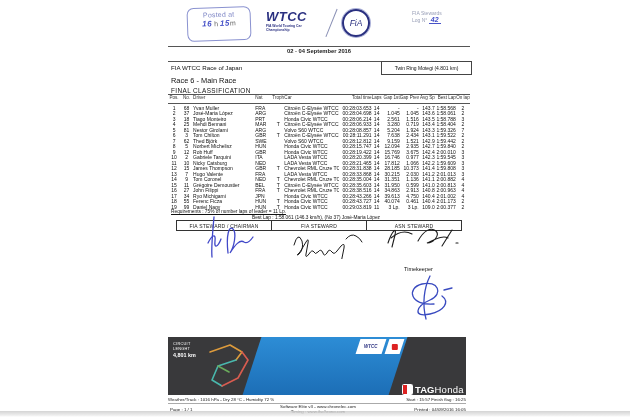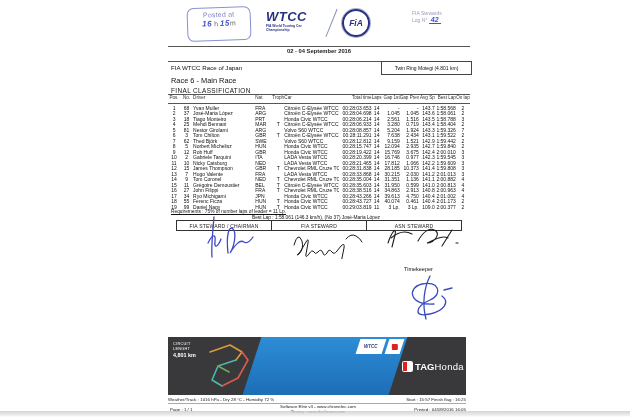--- a/index.html
+++ b/index.html
@@ -12,21 +12,21 @@
          transform:rotate(-2deg);text-align:center;}
   .stamp-l1{display:block;font-size:7px;color:#7d85c5;margin-top:3px;letter-spacing:.2px;}
   .stamp-l2{display:block;font-size:7px;color:#666;margin-top:1px;}
   .stamp-digit{font-size:8px;color:#4752c8;font-style:italic;font-weight:bold;letter-spacing:.5px;}
   .wtcc-logo{left:266px;top:10px;width:58px;}
   .wtcc-word{font-size:13px;font-weight:800;font-style:italic;color:#2a3080;letter-spacing:.5px;line-height:13px;}
   .wtcc-sub{font-size:3.4px;font-weight:bold;color:#2a3080;line-height:4px;margin-top:1px;width:44px;}
   .slash-mark{left:331px;top:8px;width:1.2px;height:30px;background:#8a90b5;transform:rotate(22deg);}
   .fia-logo{left:342px;top:9px;width:24px;height:24px;border:2px solid #2a3080;border-radius:50%;
             box-shadow:0 0 0 1px #aab0d8;display:flex;align-items:center;justify-content:center;}
-  .fia-word{font-size:8.5px;font-weight:700;font-style:italic;color:#2a3080;}
+  .fia-word{font-size:8.5px;font-weight:400;font-style:italic;color:#2a3080;}
   .stewards{left:412px;top:10px;font-size:5px;color:#9aa0b8;line-height:6.5px;}
   .stewards-num{color:#4752c8;font-style:italic;font-size:7px;font-weight:bold;
                 border-bottom:1px solid #4752c8;padding:0 2px;}
 
   
   .rule{background:#555;height:0.8px;left:168px;width:302px;}
   .date-strip{left:168px;top:48px;width:302px;text-align:center;font-size:5.8px;font-weight:bold;color:#222;}
   .event-title{left:171px;top:64px;font-size:6.2px;color:#111;}
   .circuit-box{left:381px;top:61px;width:89px;height:12px;border:0.8px solid #444;
                display:flex;align-items:center;justify-content:center;font-size:5px;color:#111;}
@@ -72,21 +72,21 @@
   .banner-date{font-size:4.6px;color:#d9eaf8;}
   .banner-title{font-size:9.5px;font-weight:800;font-style:italic;letter-spacing:.3px;margin-top:1px;}
   .banner-sub{font-size:5px;color:#bcd9f2;margin-top:1px;}
   .badge{position:absolute;top:2px;height:15px;background:#fff;transform:skewX(-18deg);
          display:flex;align-items:center;justify-content:center;}
   .badge-wtcc{left:190px;width:26px;}
   .badge-red{left:219px;width:15px;}
   .badge-wtcc span{font-size:4.5px;font-weight:800;font-style:italic;color:#2a3080;transform:skewX(18deg);}
   .badge-red i{display:block;width:6px;height:6px;background:#d22;border-radius:1px;transform:skewX(18deg);}
   .tagheuer{position:absolute;left:232px;top:0;width:66px;height:58px;display:flex;
-            align-items:center;justify-content:center;color:#fff;}
+            align-items:flex-end;justify-content:center;color:#fff;}
   .tag-shield{width:9px;height:9px;margin-right:2px;border-radius:1.5px;
               background:linear-gradient(90deg,#d22 0 50%,#fff 50% 100%);border:0.8px solid #fff;}
   .tag-bold{font-size:9.5px;font-weight:800;}
   .tag-light{font-size:9.5px;font-weight:300;letter-spacing:.3px;}
 
   
   .foot1{left:168px;top:397px;width:298px;display:flex;justify-content:space-between;
          font-size:4.4px;color:#222;border-bottom:0.5px solid #aaa;padding-bottom:1px;}
   .foot2{left:168px;top:404px;width:298px;font-size:4.4px;color:#222;}
   .foot-page{position:absolute;left:2px;top:3px;}

